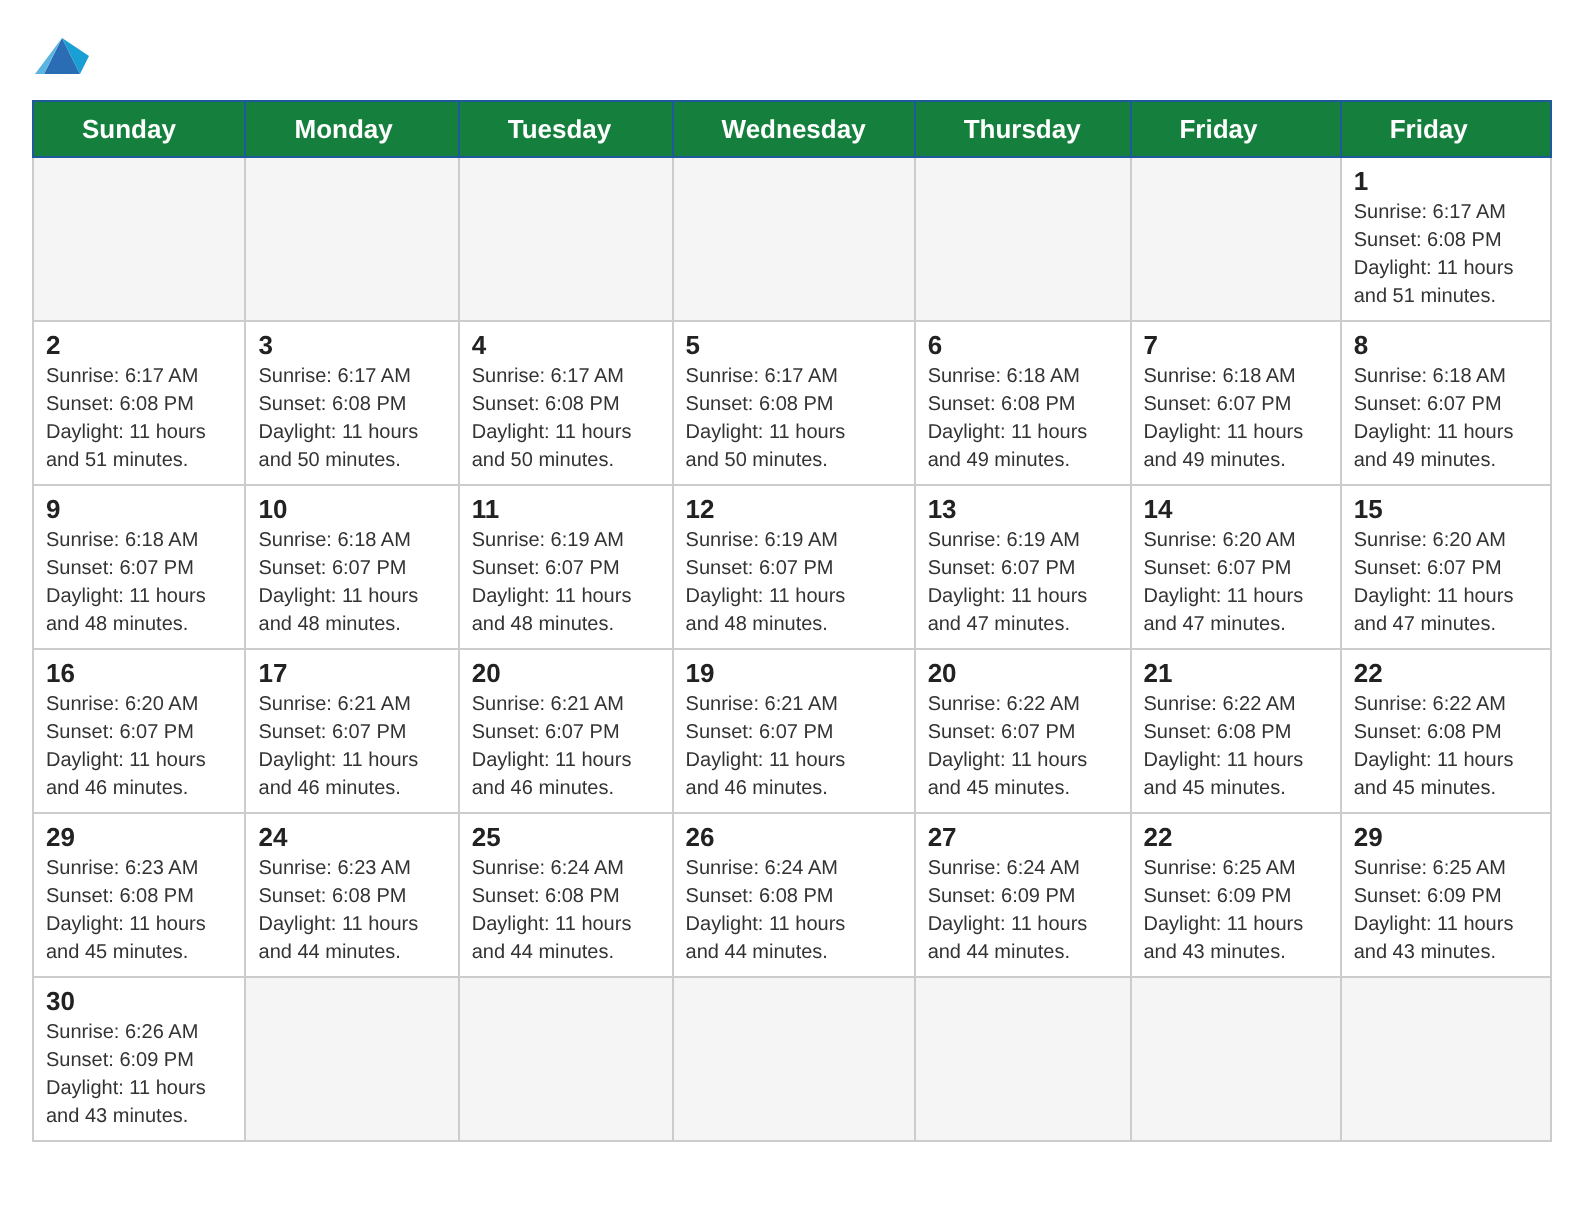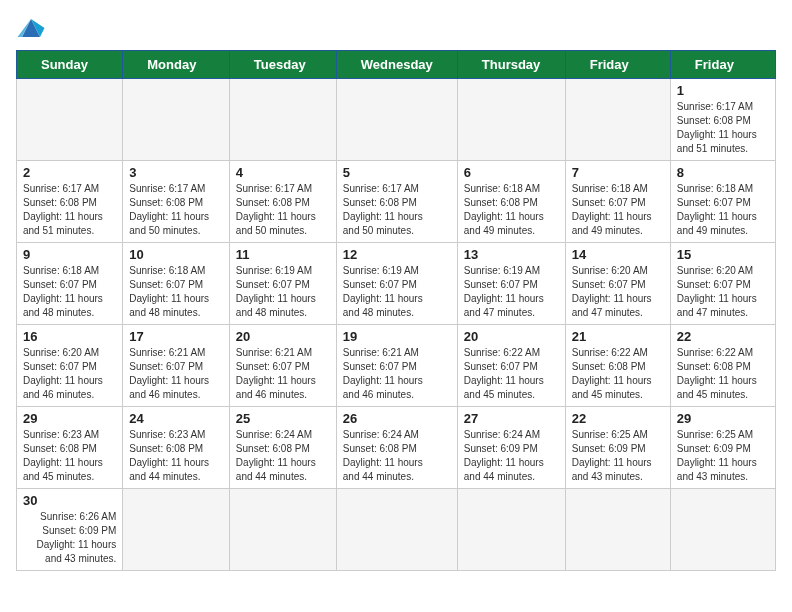--- a/index.html
+++ b/index.html
@@ -329,21 +329,21 @@
           <div class="day-num">29</div>
           <div class="day-info" style="white-space: pre-line;">Sunrise: 6:25 AM
 Sunset: 6:09 PM
 Daylight: 11 hours
 and 43 minutes.</div>
         </td>
       </tr>
       <tr>
         <td>
           <div class="day-num">30</div>
-          <div class="day-info" style="white-space: pre-line; text-align: right;">Sunrise: 6:26 AM
+          <div class="day-info" style="white-space: pre-line;">Sunrise: 6:26 AM
 Sunset: 6:09 PM
 Daylight: 11 hours
 and 43 minutes.</div>
         </td>
         <td class="empty"></td>
         <td class="empty"></td>
         <td class="empty"></td>
         <td class="empty"></td>
         <td class="empty"></td>
         <td class="empty"></td>

